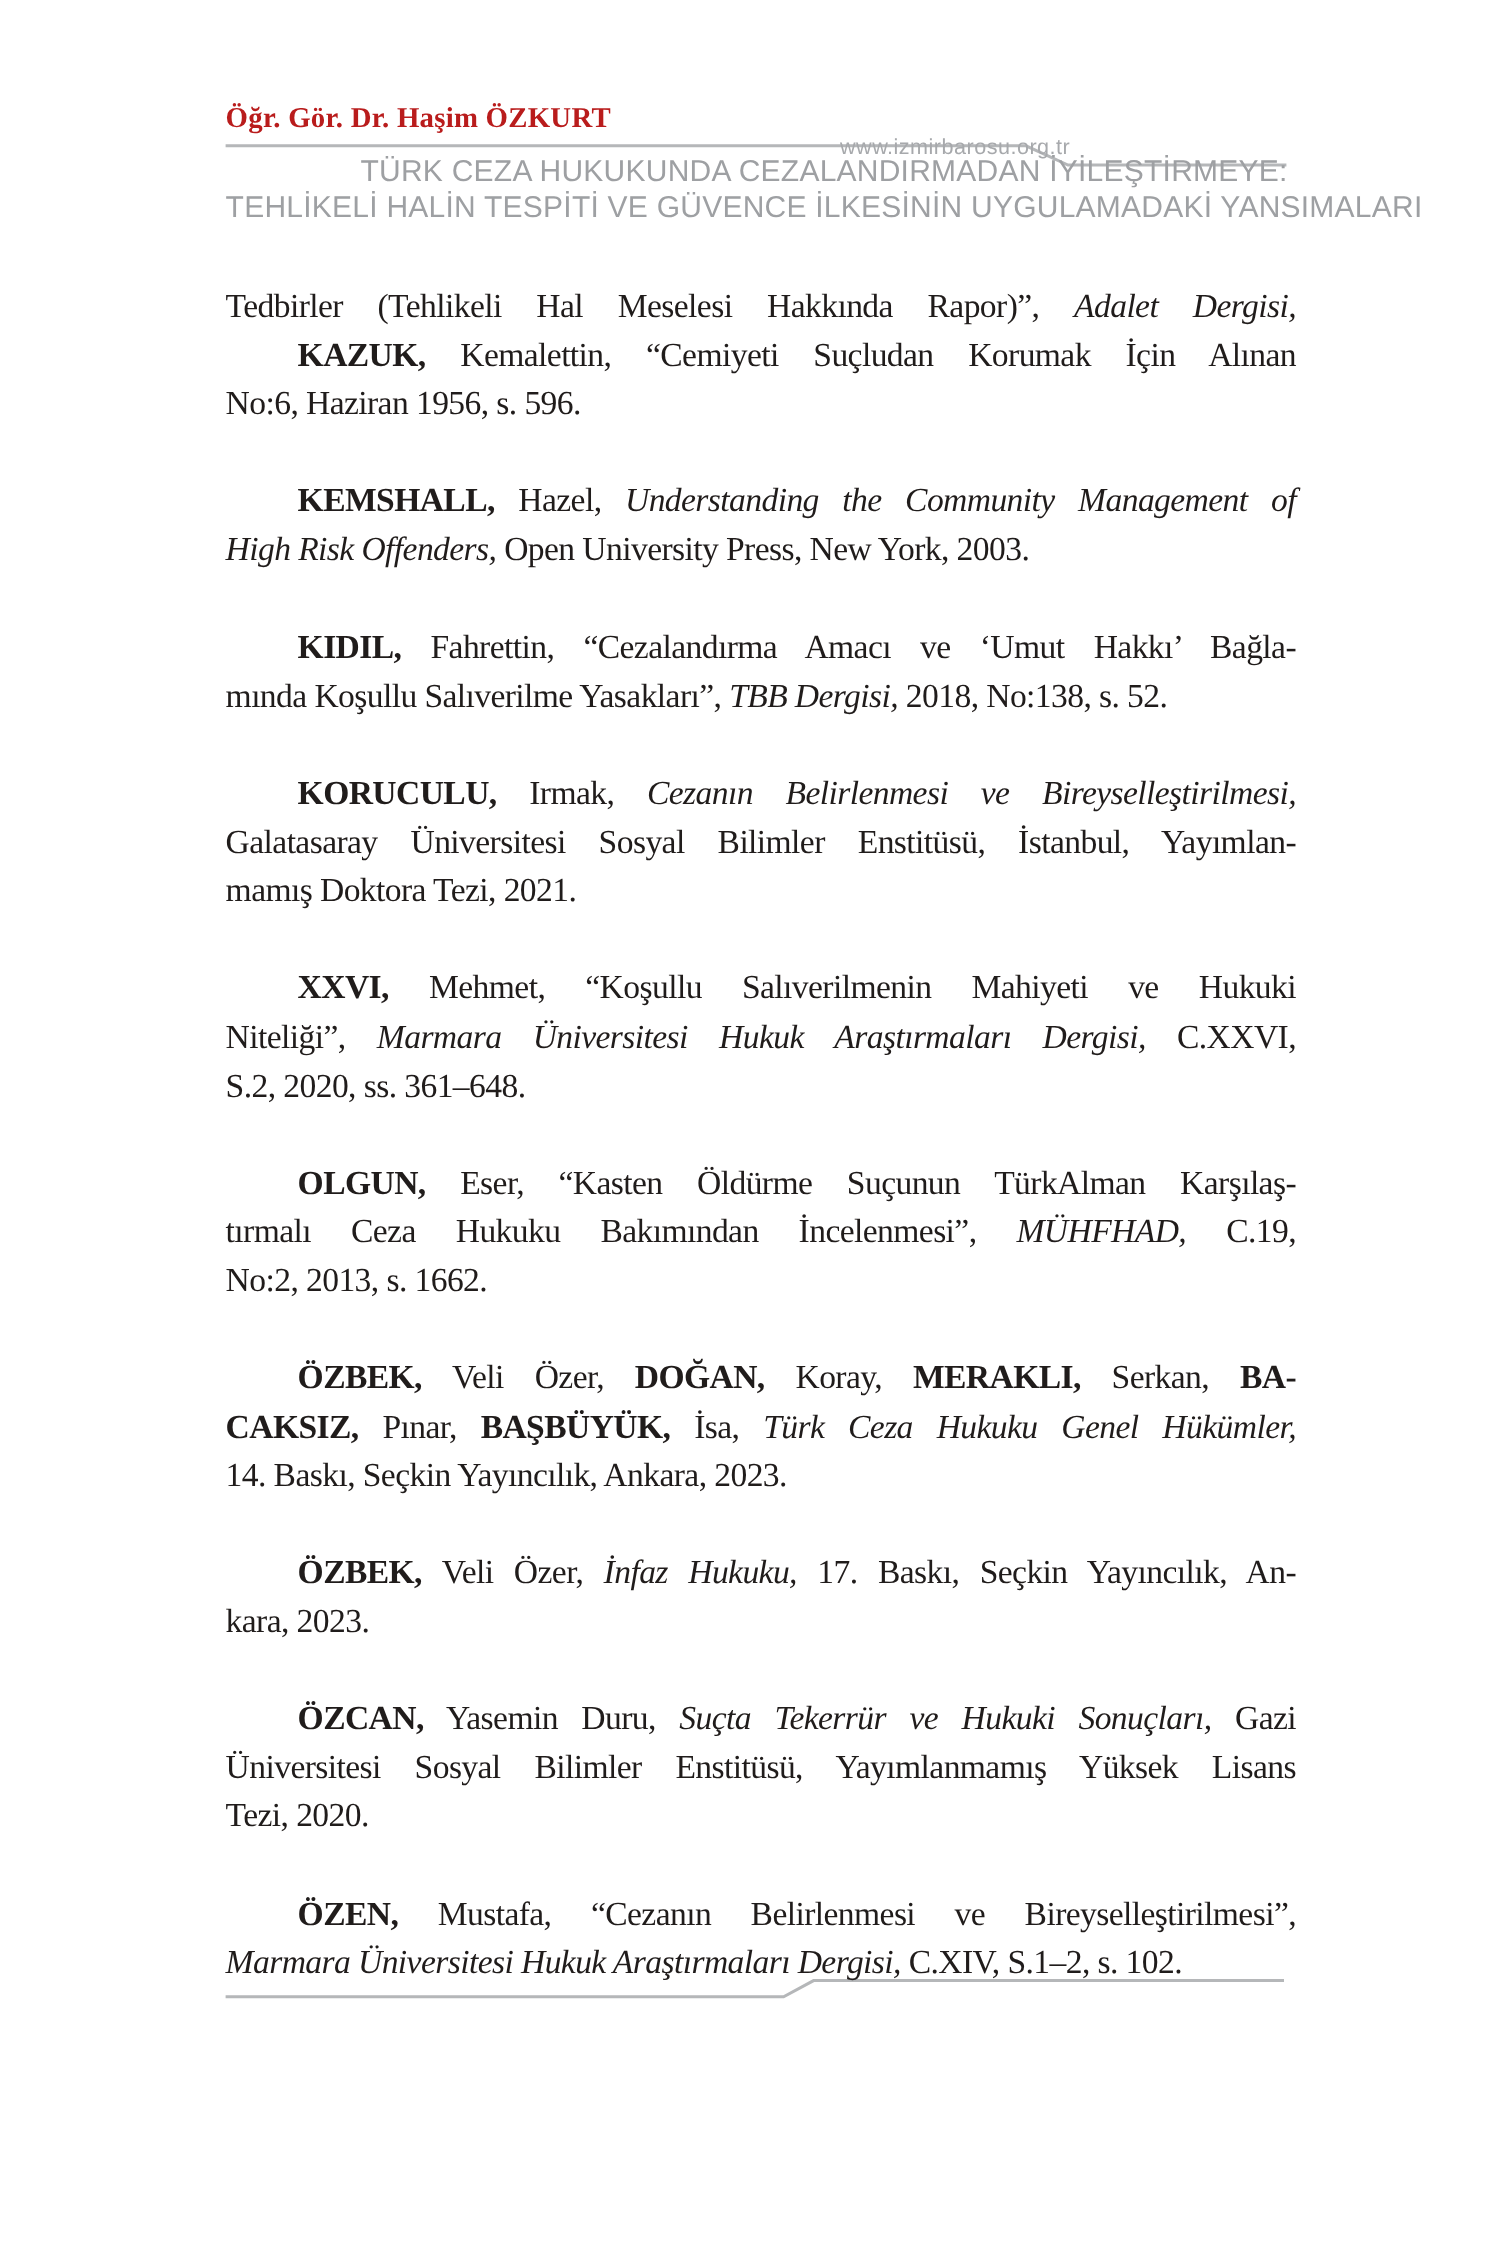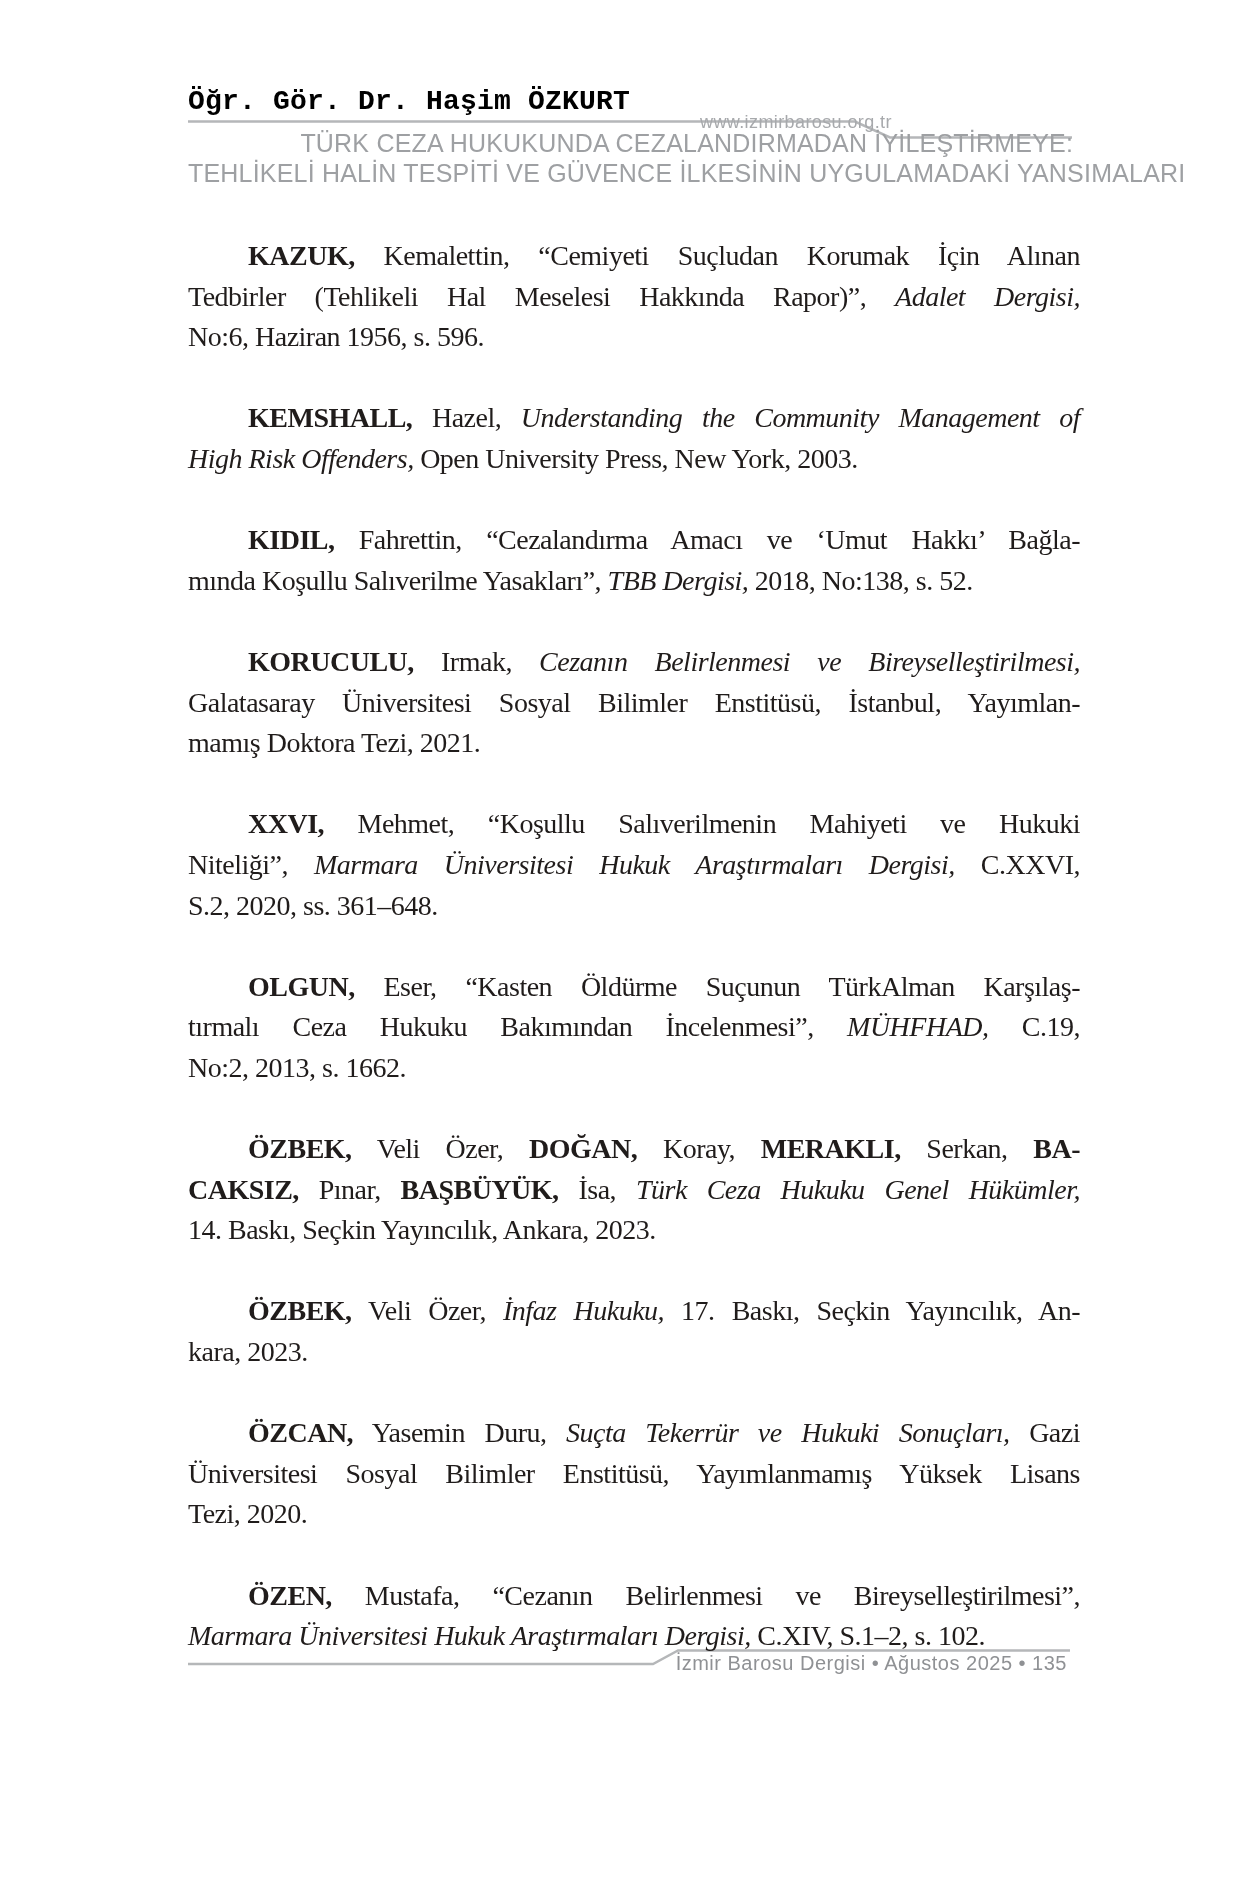--- a/index.html
+++ b/index.html
@@ -13,25 +13,25 @@
   }
   .rules-svg {
     position: absolute;
     left: 0; top: 0;
     width: 1260px; height: 1890px;
     pointer-events: none;
   }
   .author {
     position: absolute;
     left: 188px; top: 86px;
-    font-family: Liberation Mono, monospace;
+    font-family: Liberation Serif, serif;
     font-weight: bold;
-    font-size: 28px;
+    font-size: 24px;
     letter-spacing: 0.2px;
-    color: #000000;
+    color: #b91c1c;
     white-space: nowrap;
   }
   .website {
     position: absolute;
     left: 700px; top: 112px;
     width: 368px;
     text-align: left;
     font-family: "Liberation Sans", sans-serif;
     font-size: 18px;
     letter-spacing: 0.4px;
@@ -97,22 +97,22 @@
 
   <div class="website">www.izmirbarosu.org.tr</div>
 
   <div class="doc-title">
     <div class="t-line">TÜRK CEZA HUKUKUNDA CEZALANDIRMADAN İYİLEŞTİRMEYE:</div>
     <div class="t-line">TEHLİKELİ HALİN TESPİTİ VE GÜVENCE İLKESİNİN UYGULAMADAKİ YANSIMALARI</div>
   </div>
 
   <div class="bib">
       <div class="entry">
+        <div class="line"><span>Tedbirler (Tehlikeli Hal Meselesi Hakkında Rapor)”, </span><span class="i">Adalet Dergisi,</span></div>
         <div class="line first"><span class="b">KAZUK,</span><span> Kemalettin, “Cemiyeti Suçludan Korumak İçin Alınan</span></div>
-        <div class="line"><span>Tedbirler (Tehlikeli Hal Meselesi Hakkında Rapor)”, </span><span class="i">Adalet Dergisi,</span></div>
         <div class="line last"><span>No:6, Haziran 1956, s. 596.</span></div>
       </div>
       <div class="entry">
         <div class="line first"><span class="b">KEMSHALL,</span><span> Hazel, </span><span class="i">Understanding the Community Management of</span></div>
         <div class="line last"><span class="i">High Risk Offenders,</span><span> Open University Press, New York, 2003.</span></div>
       </div>
       <div class="entry">
         <div class="line first"><span class="b">KIDIL,</span><span> Fahrettin, “Cezalandırma Amacı ve ‘Umut Hakkı’ Bağla-</span></div>
         <div class="line last"><span>mında Koşullu Salıverilme Yasakları”, </span><span class="i">TBB Dergisi,</span><span> 2018, No:138, s. 52.</span></div>
       </div>
@@ -144,15 +144,14 @@
         <div class="line first"><span class="b">ÖZCAN,</span><span> Yasemin Duru, </span><span class="i">Suçta Tekerrür ve Hukuki Sonuçları,</span><span> Gazi</span></div>
         <div class="line"><span>Üniversitesi Sosyal Bilimler Enstitüsü, Yayımlanmamış Yüksek Lisans</span></div>
         <div class="line last"><span>Tezi, 2020.</span></div>
       </div>
       <div class="entry">
         <div class="line first"><span class="b">ÖZEN,</span><span> Mustafa, “Cezanın Belirlenmesi ve Bireyselleştirilmesi”,</span></div>
         <div class="line last"><span class="i">Marmara Üniversitesi Hukuk Araştırmaları Dergisi,</span><span> C.XIV, S.1–2, s. 102.</span></div>
       </div>
     </div>
 
-  <div class="footer-text">İzmir Barosu Dergisi • Ağustos 2025 • 135</div>
 
 </div>
 
 </body></html>

